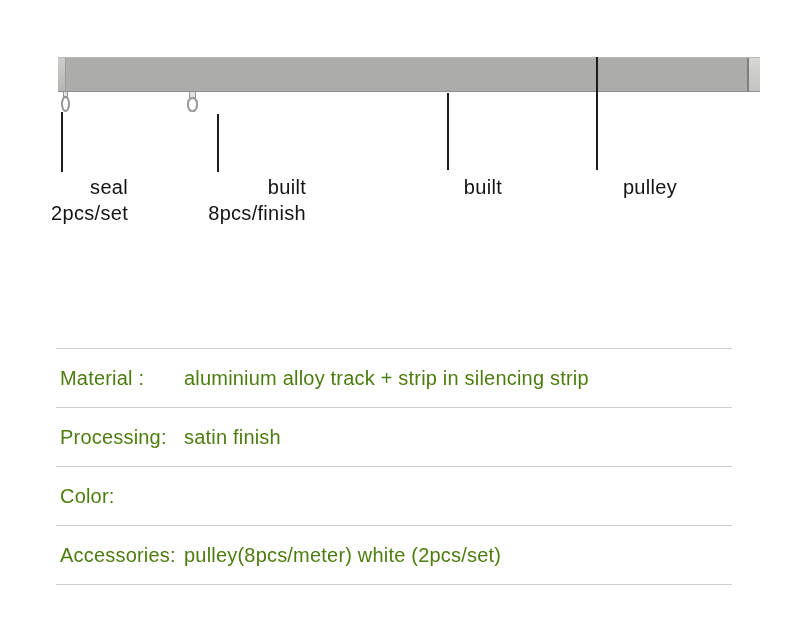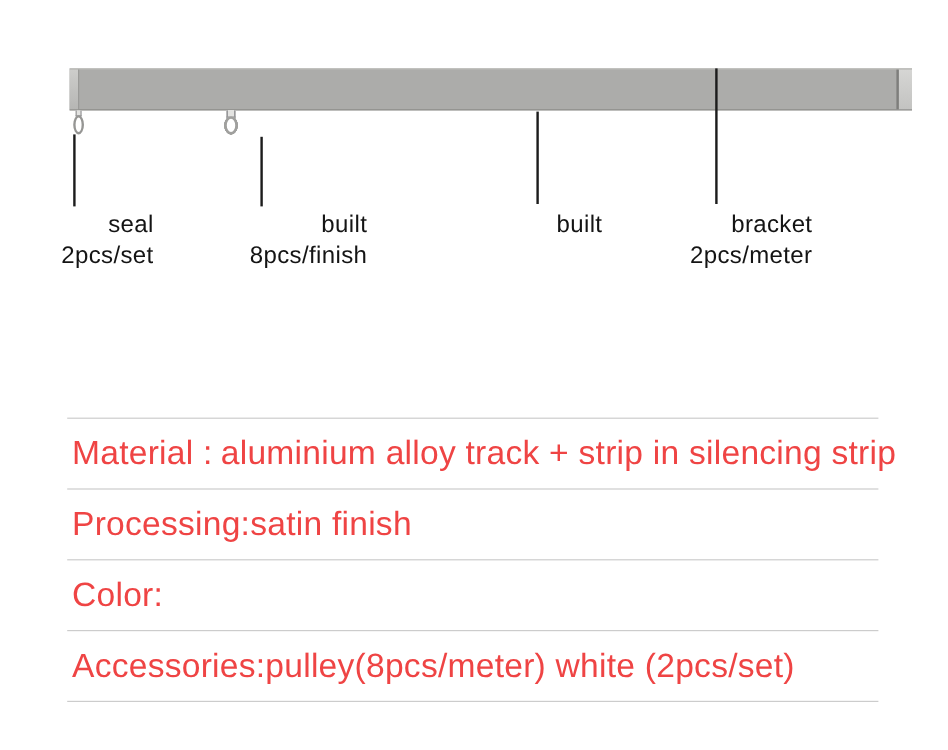--- a/index.html
+++ b/index.html
@@ -70,21 +70,21 @@
   #label-bracket{left:527px;width:150px;}
 
   
   #spec-table{
     position:absolute;left:56px;top:348px;width:676px;
     border-bottom:1px solid #cccccc;
   }
   .spec-row{
     display:flex;align-items:center;height:58px;
     border-top:1px solid #cccccc;
-    color:#ef4444;font-size:28px;letter-spacing:0.2px;
+    color:#4d7c0f;font-size:20px;letter-spacing:0.2px;
   }
   .spec-label{flex:0 0 124px;padding-left:4px;}
   .spec-value{flex:1;white-space:pre;}
 </style>
 </head>
 <body>
 
 <div id="stage">
 
   <div id="track">
@@ -142,22 +142,21 @@
     <div>2pcs/set</div>
   </div>
   <div id="label-pulley" class="callout">
     <div>built</div>
     <div>8pcs/finish</div>
   </div>
   <div id="label-track" class="callout">
     <div>built</div>
   </div>
   <div id="label-bracket" class="callout">
-    <div>bracket</div>
-    <div>2pcs/meter</div>
+    <div>pulley</div>
   </div>
 
   <div id="spec-table">
     <div class="spec-row">
       <div class="spec-label">Material :</div>
       <div class="spec-value">aluminium alloy track + strip in silencing strip</div>
     </div>
     <div class="spec-row">
       <div class="spec-label">Processing:</div>
       <div class="spec-value">satin finish</div>

